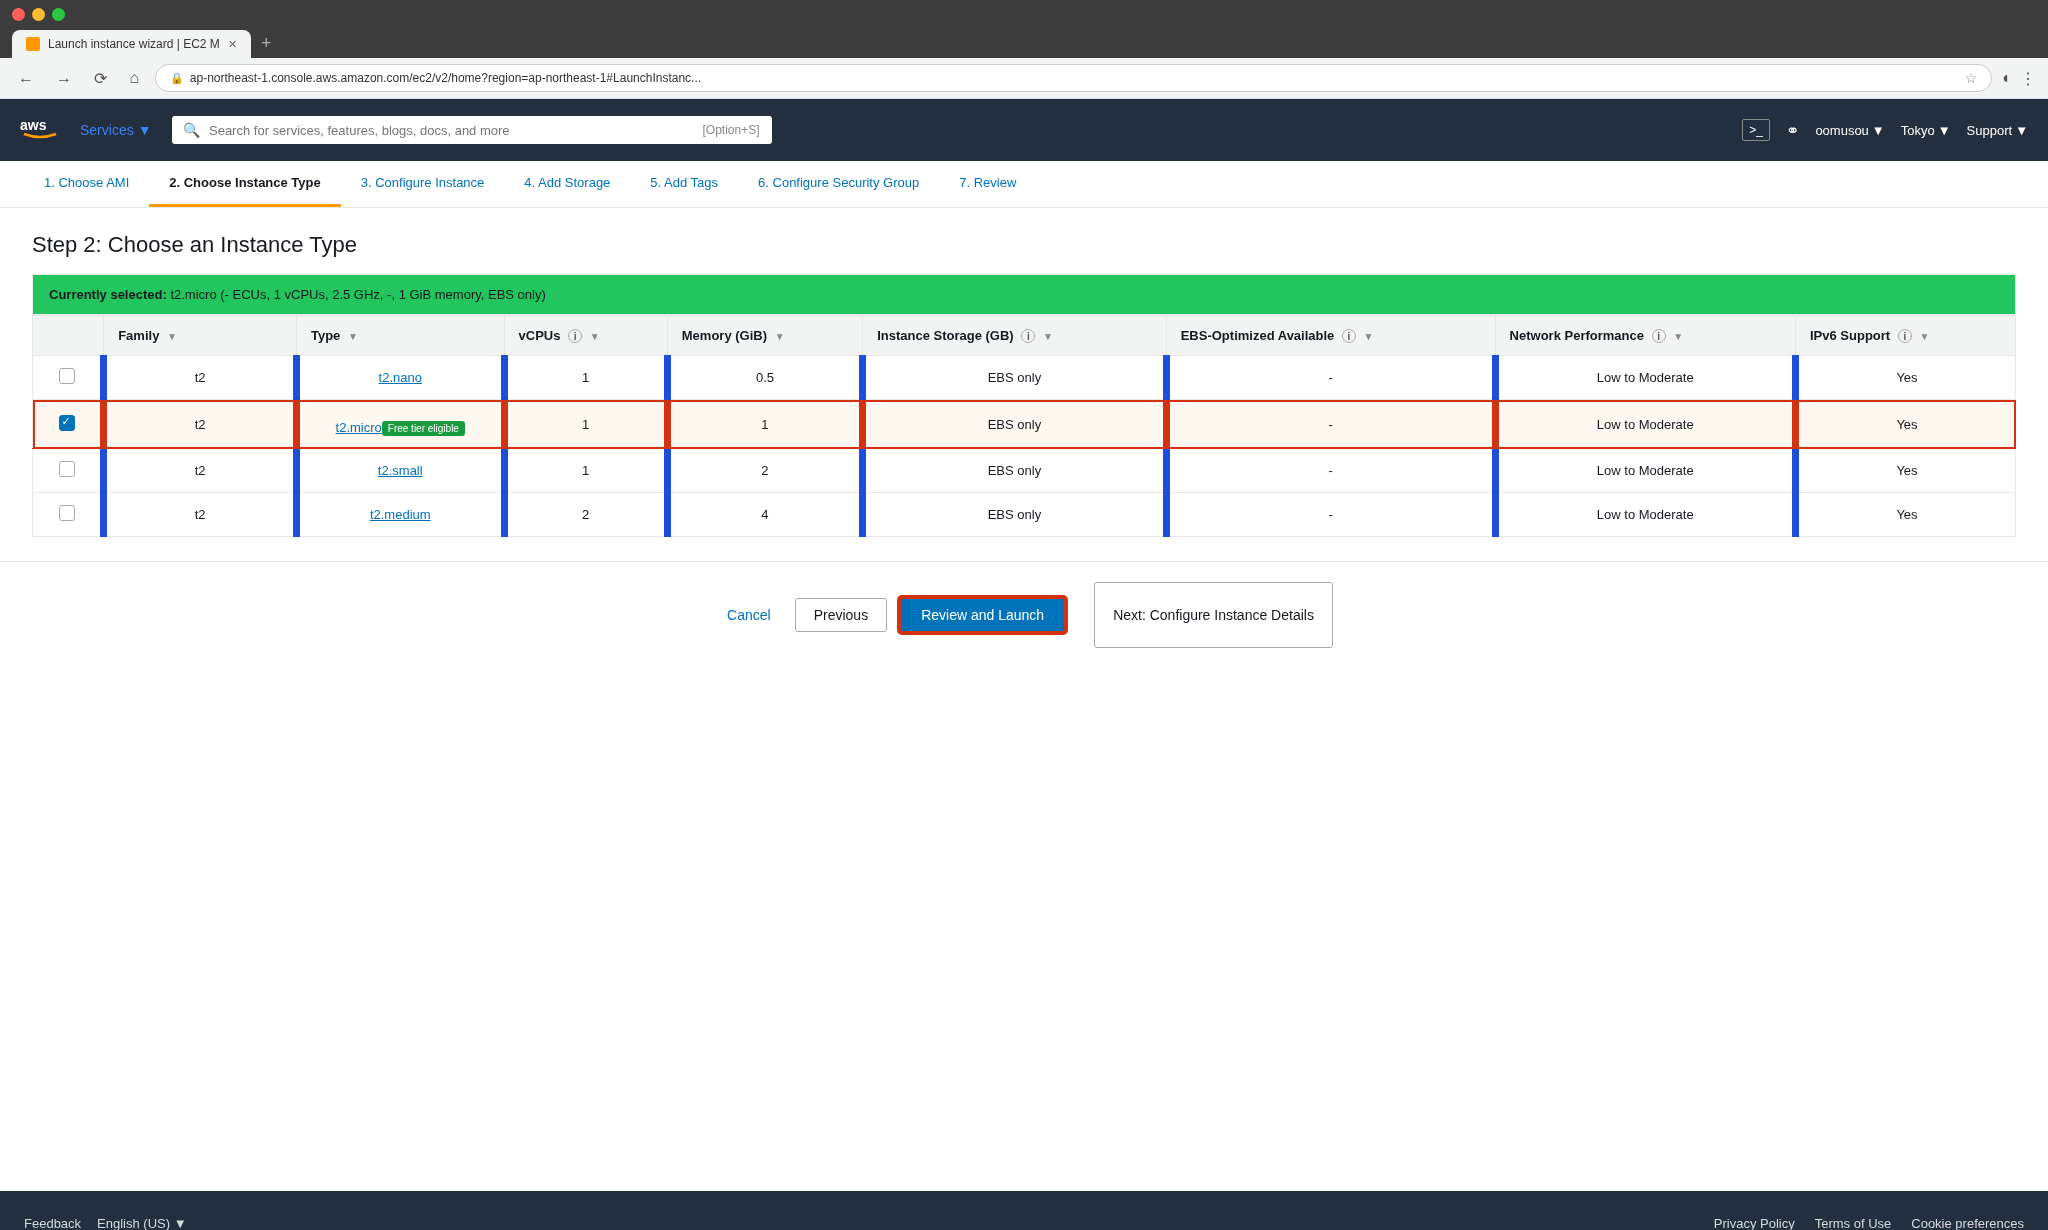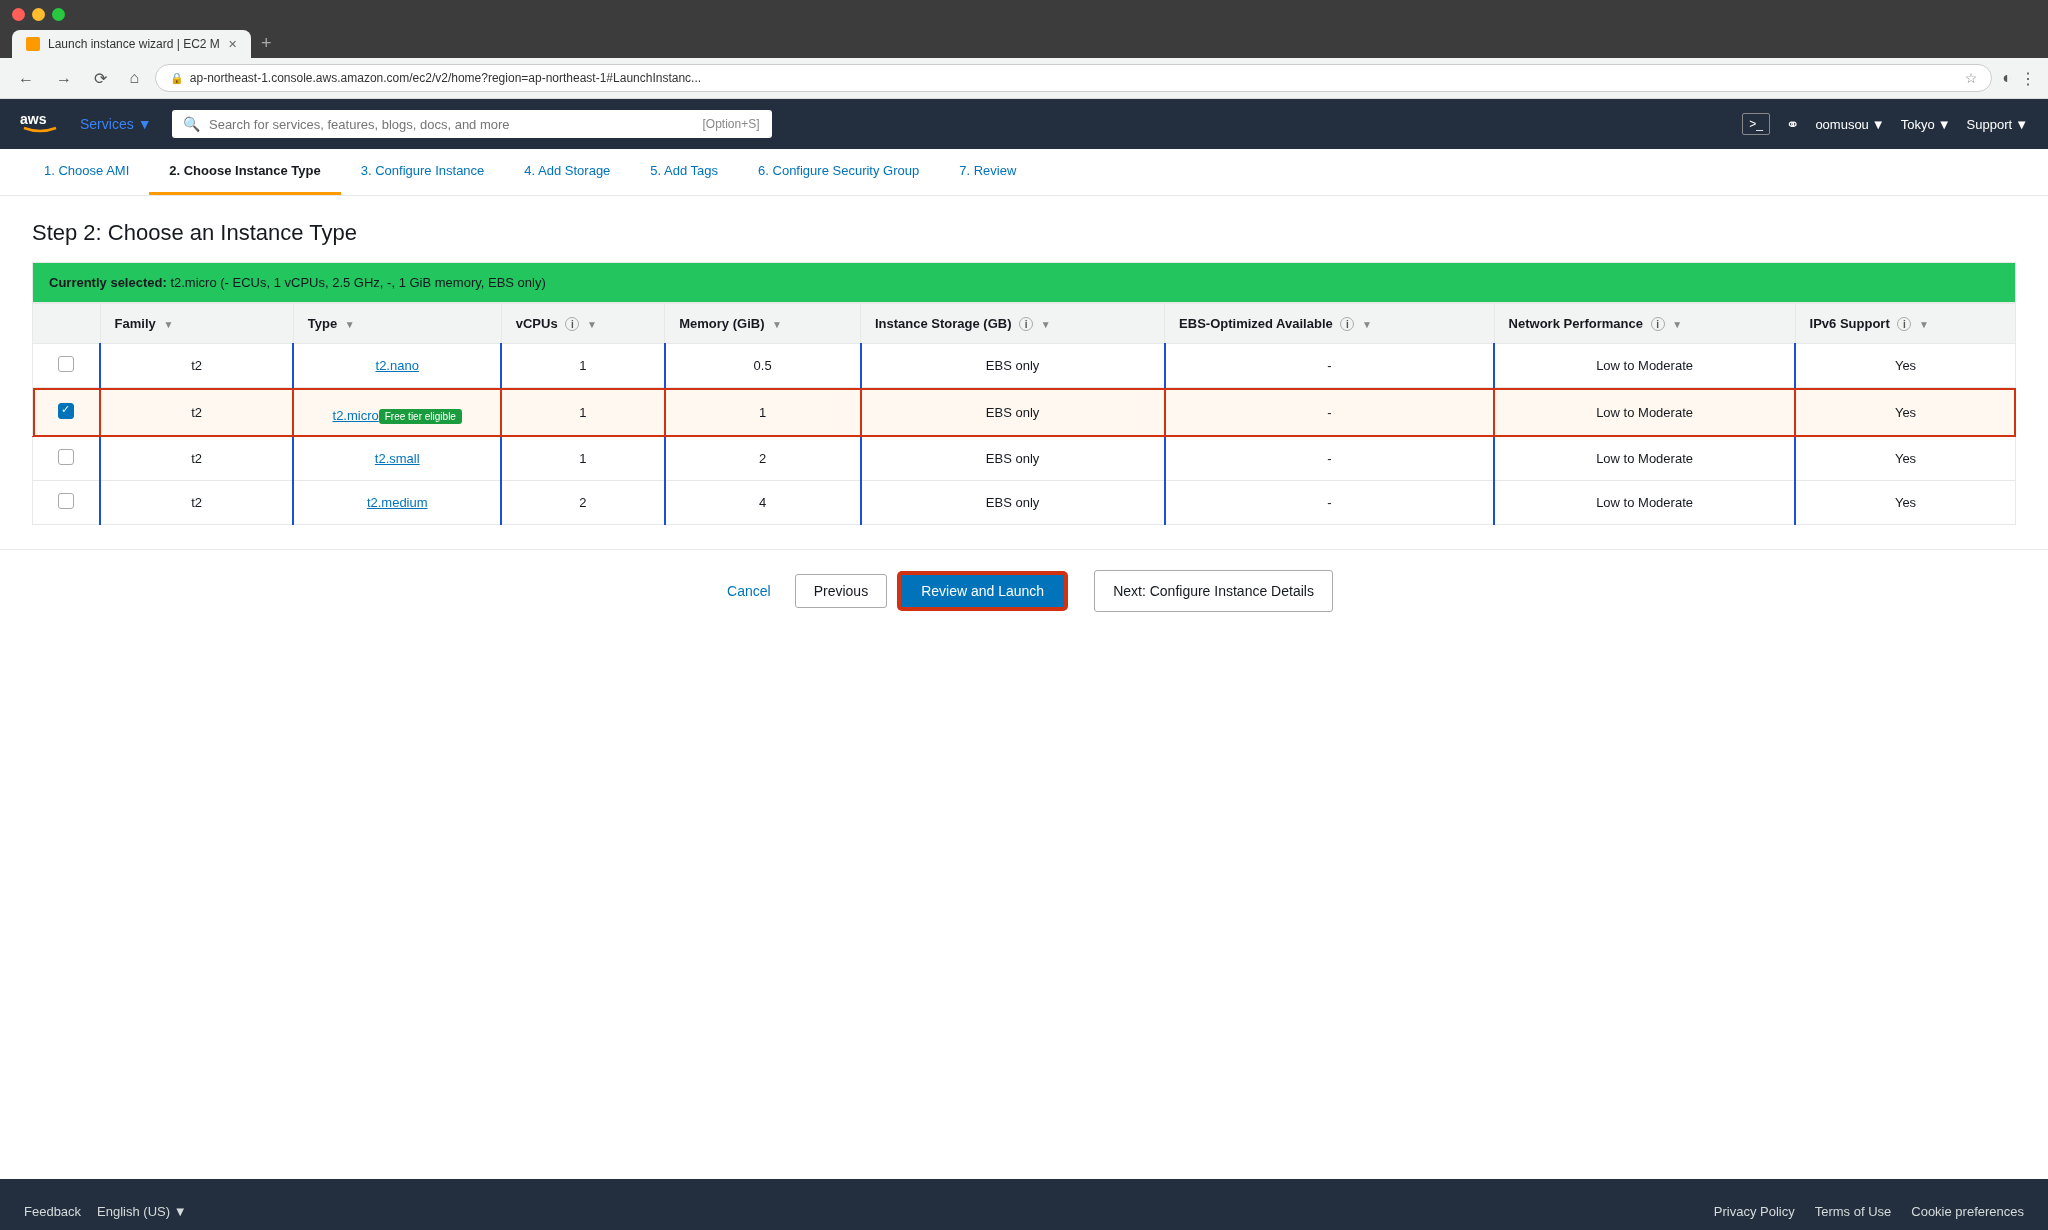--- a/index.html
+++ b/index.html
@@ -20,21 +20,21 @@
 
     
     .address-bar-row { background: #f2f3f3; padding: 6px 12px; display: flex; align-items: center; gap: 10px; border-bottom: 1px solid #ddd; }
     .nav-btn { background: none; border: none; cursor: pointer; color: #555; font-size: 16px; padding: 2px 6px; }
     .address-bar { flex: 1; background: white; border: 1px solid #ccc; border-radius: 20px; padding: 5px 14px; font-size: 12px; color: #333; display: flex; align-items: center; gap: 6px; }
     .address-bar-lock { color: #666; font-size: 11px; }
     .address-text { color: #333; font-size: 12px; }
     .address-bar-actions { display: flex; gap: 8px; color: #555; font-size: 16px; }
 
     
-    .aws-header { background: #232f3e; padding: 0 20px; display: flex; align-items: center; height: 50px; gap: 20px; }
+    .aws-header { background: #232f3e; padding: 0 20px; display: flex; align-items: center; height: 62px; gap: 20px; }
     .aws-logo { color: white; font-weight: bold; font-size: 18px; }
     .services-btn { color: #3b82f6; background: none; border: none; cursor: pointer; font-size: 14px; display: flex; align-items: center; gap: 4px; }
     .search-bar { flex: 1; background: white; border-radius: 3px; padding: 6px 12px; display: flex; align-items: center; gap: 8px; max-width: 600px; }
     .search-bar input { border: none; outline: none; font-size: 13px; width: 100%; color: #555; }
     .search-shortcut { color: #888; font-size: 12px; white-space: nowrap; }
     .aws-header-actions { display: flex; align-items: center; gap: 16px; margin-left: auto; color: white; font-size: 13px; }
     .aws-header-btn { color: white; background: none; border: none; cursor: pointer; font-size: 13px; display: flex; gap: 3px; }
     .terminal-icon { width: 28px; height: 22px; border: 1px solid #888; border-radius: 2px; display: flex; align-items: center; justify-content: center; color: white; font-size: 12px; }
 
     
@@ -50,39 +50,39 @@
     .page-content { padding: 24px 32px; }
     .page-title { font-size: 22px; font-weight: 400; margin-bottom: 16px; color: #16191f; }
 
     
     .selected-info { border: 1px solid #e8e8e8; padding: 12px 16px; font-size: 13px; margin-bottom: 0; background: #22c55e; }
 
     
     .instance-table { width: 100%; border-collapse: collapse; border: 1px solid #e8e8e8; }
     .instance-table th { background: #f2f3f3; padding: 12px 14px; text-align: left; font-size: 13px; font-weight: 600; border-bottom: 1px solid #e8e8e8; border-right: 1px solid #e8e8e8; white-space: nowrap; }
     .instance-table th:last-child { border-right: none; }
-    .instance-table td { padding: 12px 14px; border-bottom: 1px solid #e8e8e8; border-right: 2px solid #1d4ed8; font-size: 13px; text-align: center; }
+    .instance-table td { padding: 12px 14px; border-bottom: 1px solid #e8e8e8; border-right: 7px solid #1d4ed8; font-size: 13px; text-align: center; }
     .instance-table td:first-child { text-align: center; width: 44px; }
     .instance-table td:last-child { border-right: none; }
     .instance-table tr.selected-row { background: #fff8f0; outline: 2px solid #d13212; outline-offset: -2px; }
     .instance-table tr.selected-row td { border-color: #d13212; }
     .checkbox { width: 16px; height: 16px; border: 1px solid #aaa; border-radius: 3px; display: inline-block; }
     .checkbox.checked { background: #0073bb; border-color: #0073bb; position: relative; }
     .checkbox.checked::after { content: '✓'; color: white; font-size: 11px; position: absolute; top: -1px; left: 2px; }
     .free-tier-badge { background: #1a9c3e; color: white; font-size: 10px; padding: 2px 6px; border-radius: 3px; display: inline-block; margin-top: 9px; }
     .type-link { color: #0073bb; text-decoration: underline; cursor: pointer; }
     .info-icon { display: inline-block; width: 14px; height: 14px; border: 1px solid #aaa; border-radius: 50%; text-align: center; line-height: 13px; font-size: 10px; color: #555; margin-left: 4px; cursor: pointer; }
     .sort-icon { color: #888; font-size: 10px; margin-left: 4px; }
 
     
     .action-row { padding: 20px 32px; display: flex; align-items: center; justify-content: center; gap: 12px; background: white; border-top: 1px solid #e8e8e8; }
     .btn-cancel { background: none; border: none; color: #0073bb; font-size: 14px; cursor: pointer; padding: 8px 12px; }
     .btn-previous { background: white; border: 1px solid #aaa; border-radius: 3px; padding: 8px 18px; font-size: 14px; cursor: pointer; color: #16191f; }
     .btn-review-launch { background: #0073bb; color: white; border: 2px solid #d13212; border-radius: 3px; padding: 8px 20px; font-size: 14px; cursor: pointer; font-weight: 500; box-shadow: 0 0 0 2px #d13212; }
-    .btn-next { background: white; border: 1px solid #aaa; border-radius: 3px; padding: 12px 18px; font-size: 14px; cursor: pointer; color: #16191f; margin-left: 16px; }
+    .btn-next { background: white; border: 1px solid #aaa; border-radius: 3px; padding: 24px 18px; font-size: 14px; cursor: pointer; color: #16191f; margin-left: 16px; }
 
     
     .footer { background: #232f3e; padding: 25px 24px; display: flex; align-items: center; gap: 24px; }
     .footer-left { display: flex; gap: 16px; }
     .footer-link { color: #d5dbdb; font-size: 13px; cursor: pointer; background: none; border: none; }
     .footer-right { margin-left: auto; display: flex; gap: 20px; }
     .footer-bottom { background: #f2f3f3; text-align: center; padding: 10px; font-size: 12px; color: #545b64; border-top: 1px solid #ddd; }
 
     th.col-checkbox { width: 44px; }
     th.col-family { width: 130px; }

